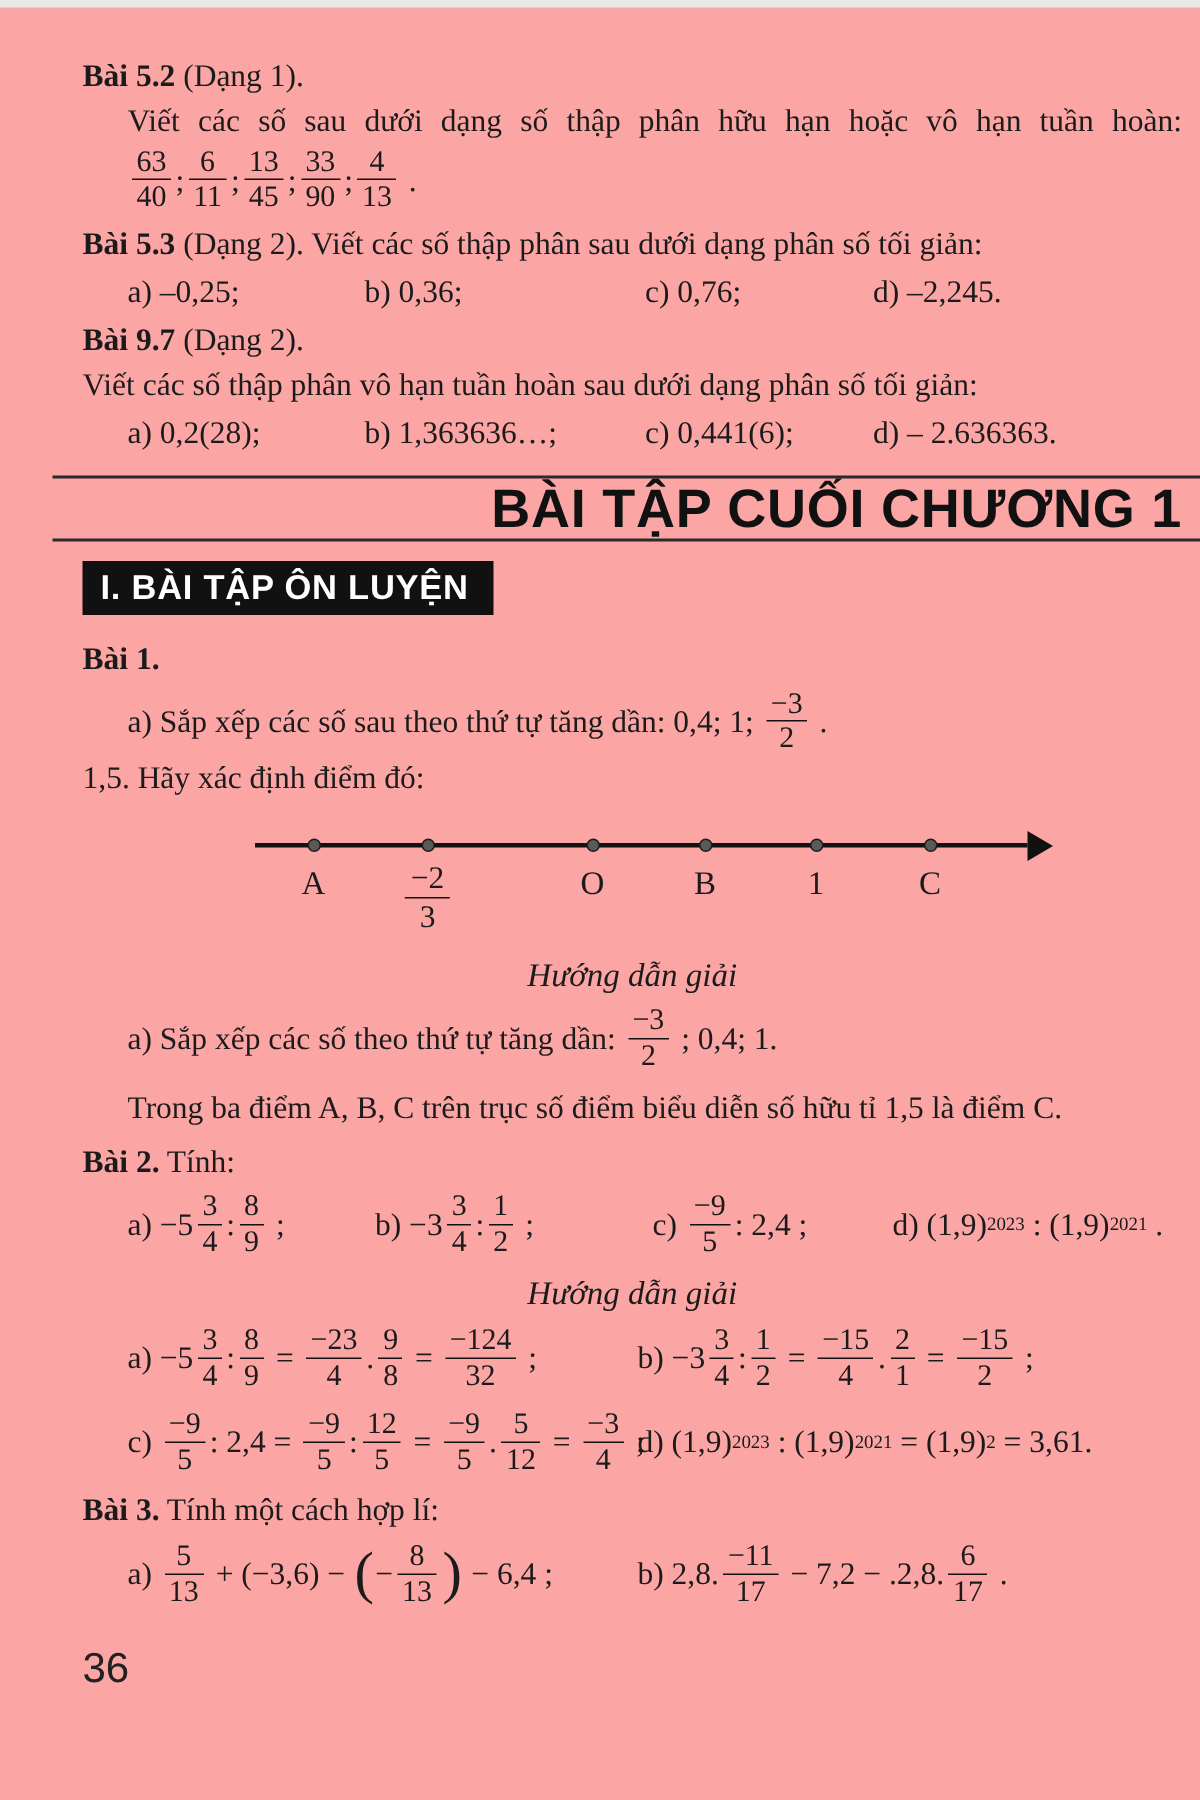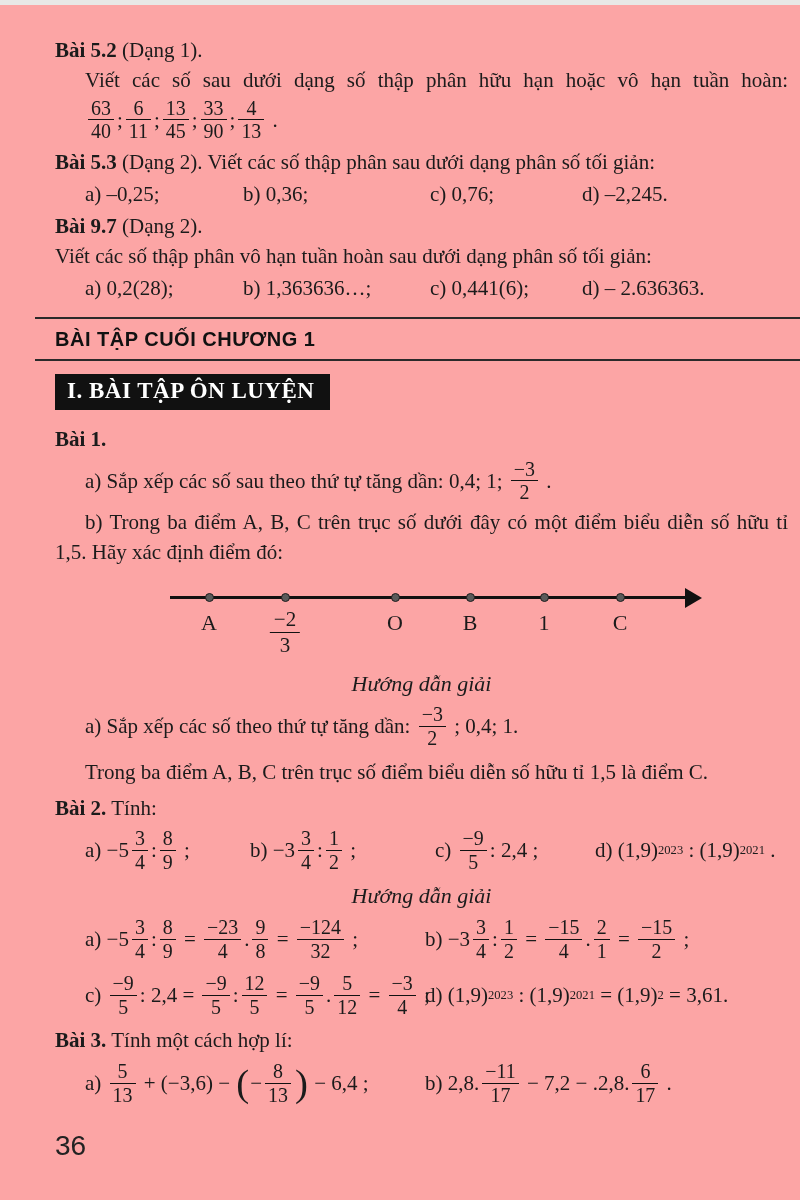--- a/index.html
+++ b/index.html
@@ -25,27 +25,27 @@
   .mathline>span[data-name="math-text"]{white-space:pre;}
   
   .r4{display:grid; grid-template-columns:158px 187px 152px 1fr; padding-left:30px;}
   .r4m{display:grid; grid-template-columns:165px 185px 160px 1fr; padding-left:30px; align-items:center; min-height:54px;}
   .r2{display:grid; grid-template-columns:340px 1fr; padding-left:30px; align-items:center; min-height:56px;}
   .r4m .mathline,.r2 .mathline{display:inline-flex;}
   
   .chap{margin-top:14px;}
   .rule{border:0; border-top:2.5px solid #2a2a2a; margin:0 0 0 -20px; width:778px;}
   .chap-title{
-    text-align:left; font-family:"Liberation Sans","DejaVu Sans",sans-serif;
-    font-weight:bold; font-size:20px; line-height:40px; letter-spacing:0.5px; color:#111;
+    text-align:right; font-family:"Liberation Sans","DejaVu Sans",sans-serif;
+    font-weight:bold; font-size:36px; line-height:40px; letter-spacing:0.5px; color:#111;
   }
   
   .secbox{
     display:inline-block; background:#111; color:#fff; margin-top:13px;
-    font-family:Liberation Serif, serif;
+    font-family:Liberation Sans, sans-serif;
     font-weight:bold; font-size:23px; line-height:26px; padding:4px 16px 6px 12px;
     letter-spacing:0.5px;
   }
   .hdg{ text-align:center; font-weight:normal; font-style:italic; font-size:22px; margin-top:4px;}
   
   .numberline{position:relative; height:94px; margin-top:4px;}
   .nl-axis{position:absolute; height:3px; background:#111;}
   .nl-arrow{position:absolute; width:0; height:0;
     border-left:17px solid #111; border-top:10px solid transparent; border-bottom:10px solid transparent;}
   .nl-dot{position:absolute; width:9px; height:9px; border-radius:50%;
@@ -136,21 +136,20 @@
   <div class="mt14" data-name="problem-1">
     <div data-name="problem-1-heading"><b data-name="problem-label">Bài 1.</b></div>
     <div class="ind mathline mt4" data-name="problem-1a">
         <span data-name="math-text">a) Sắp xếp các số sau theo thứ tự tăng dần: 0,4; 1; </span>
         <span class="fr" data-name="fraction">
           <span class="n">−3</span>
           <span class="d">2</span>
         </span>
         <span data-name="math-text"> .</span>
       </div>
-    <div class="ind j mt4" data-name="problem-1b-line1">b) Trong ba điểm A, B, C trên trục số dưới đây có một điểm biểu diễn số hữu tỉ</div>
     <div data-name="problem-1b-line2">1,5. Hãy xác định điểm đó:</div>
   </div>
 
   
   <div class="numberline" data-name="numberline-figure">
       <div class="nl-axis" data-name="numberline-axis" style="left: 115px; top: 25px; width: 515px;"></div>
       <div class="nl-arrow" data-name="axis-arrowhead" style="left: 630px; top: 17px;"></div>
       <div class="nl-dot" data-name="numberline-point-dot" style="left: 150px; top: 22px;"></div>
       <div class="nl-label" data-name="numberline-point-label" style="left: 154px; top: 40px;">A</div>
       <div class="nl-dot" data-name="numberline-point-dot" style="left: 226px; top: 22px;"></div>

